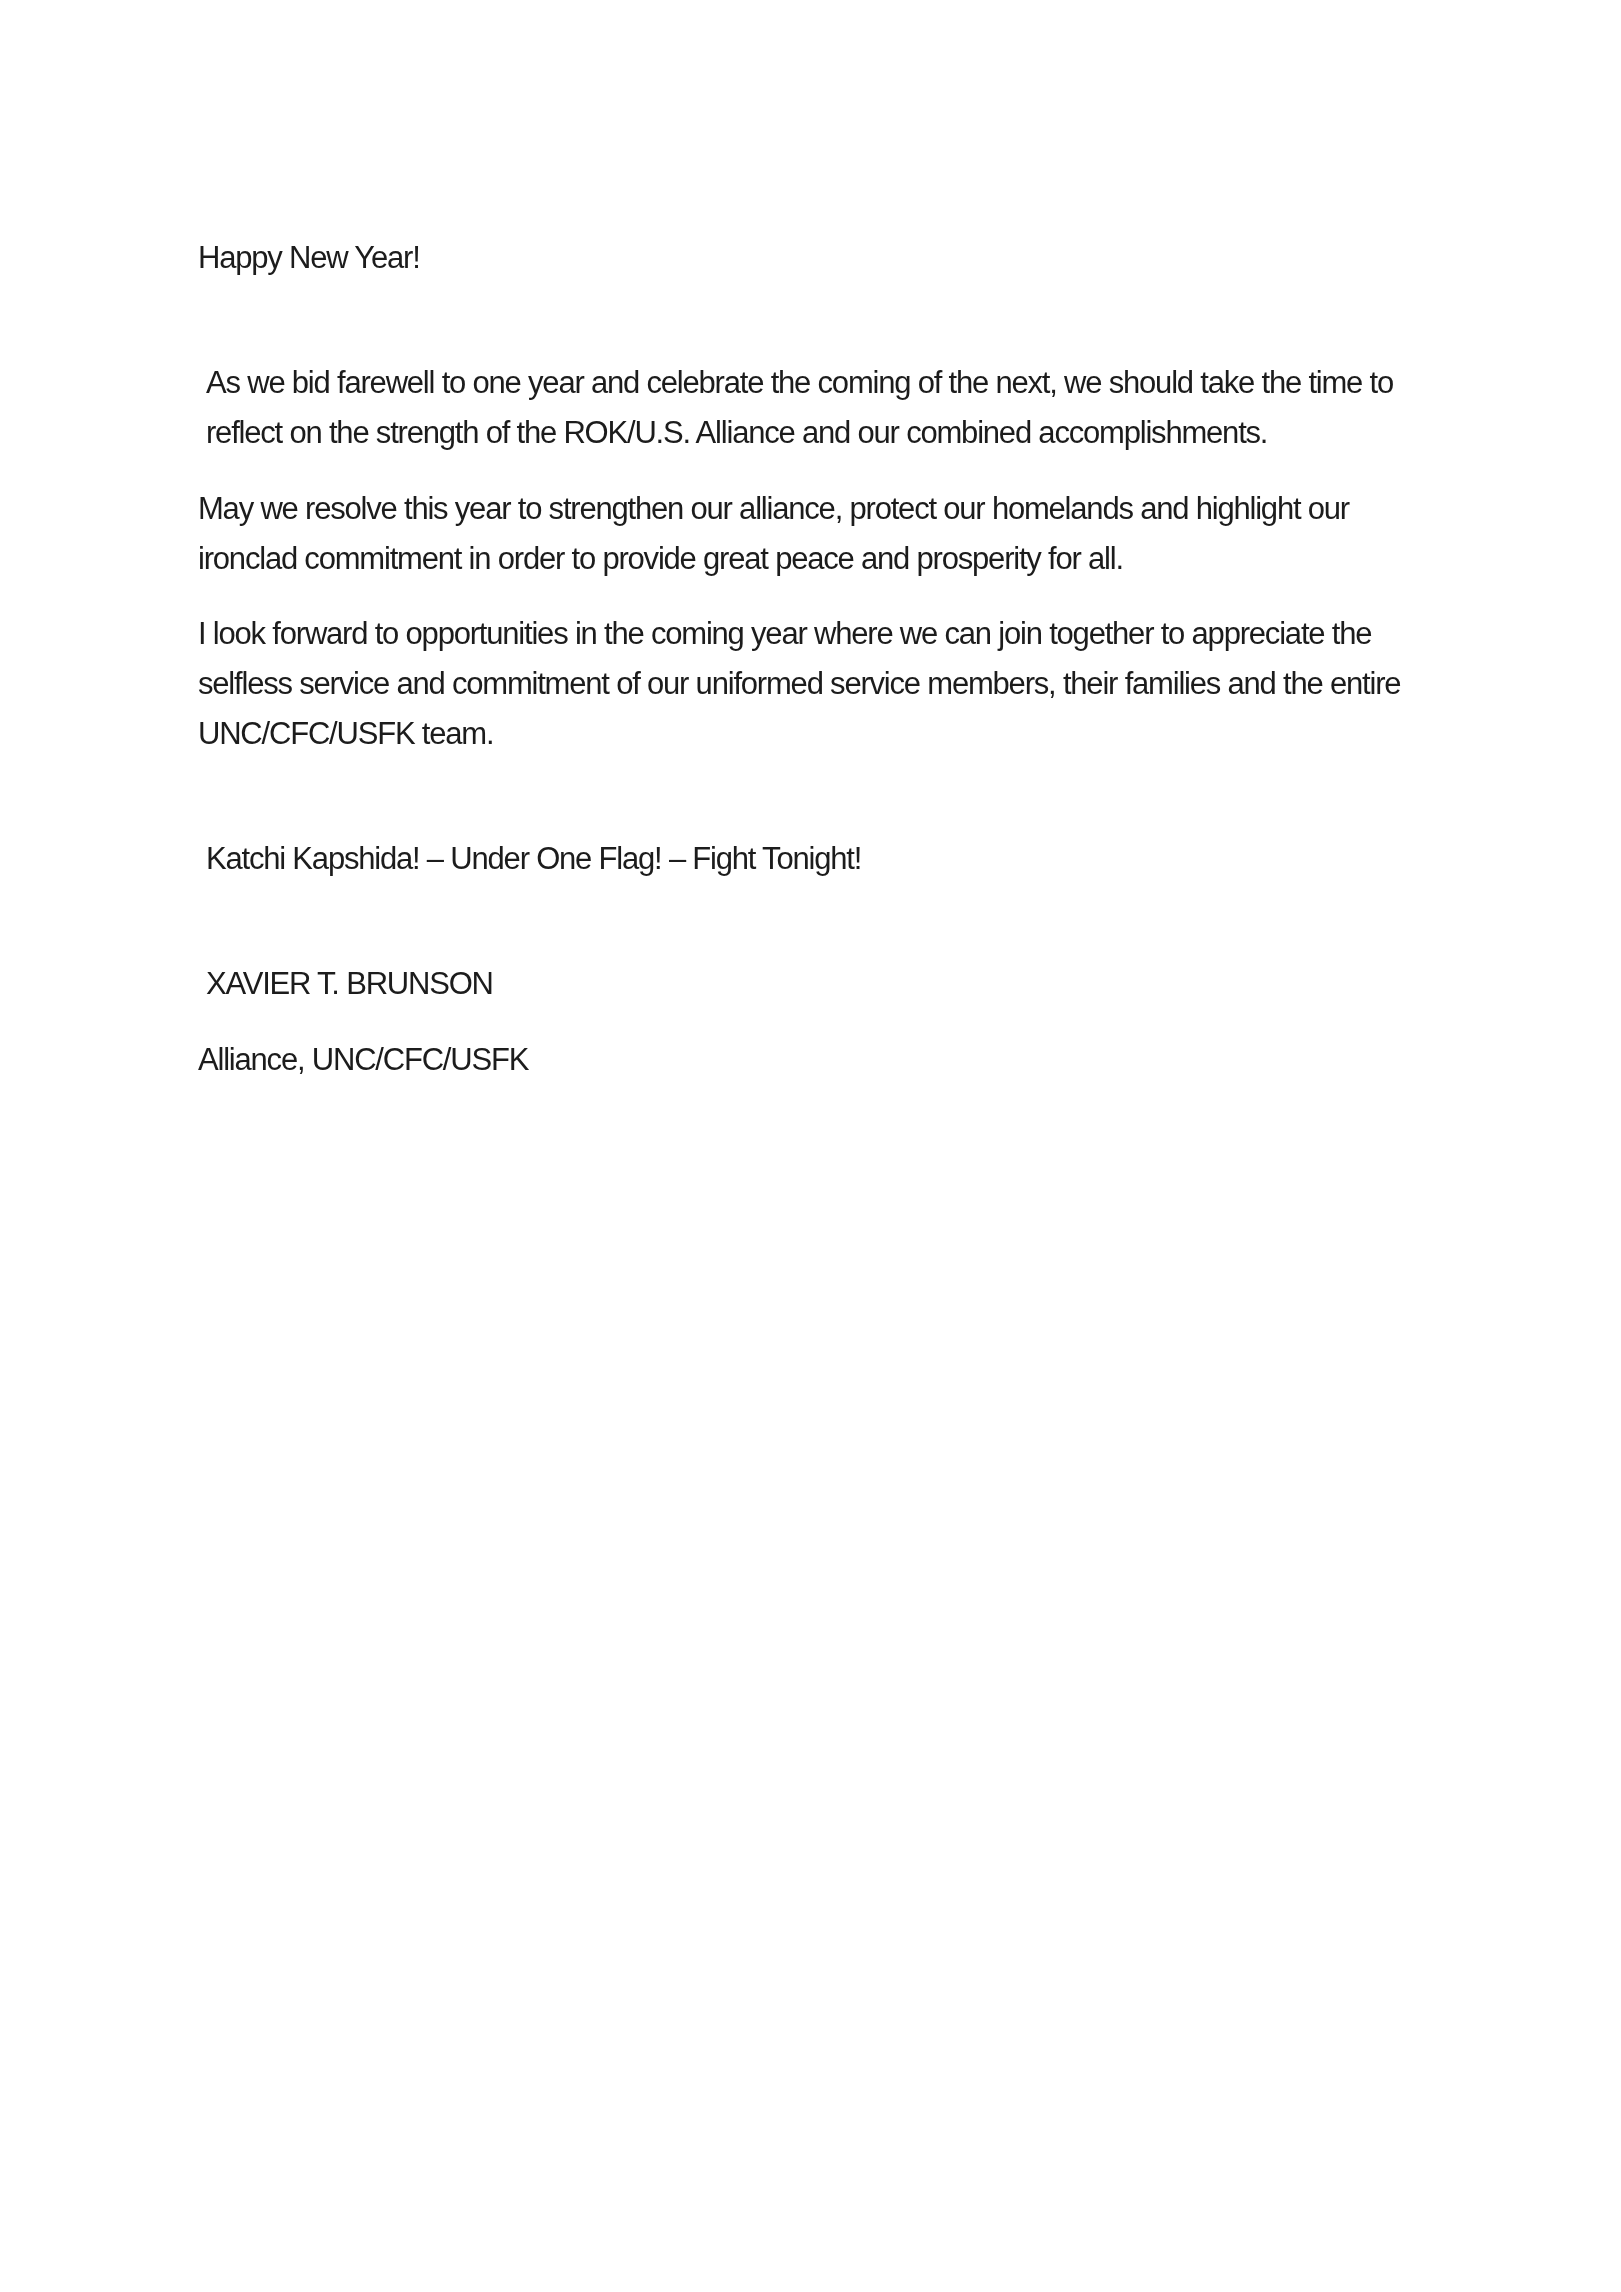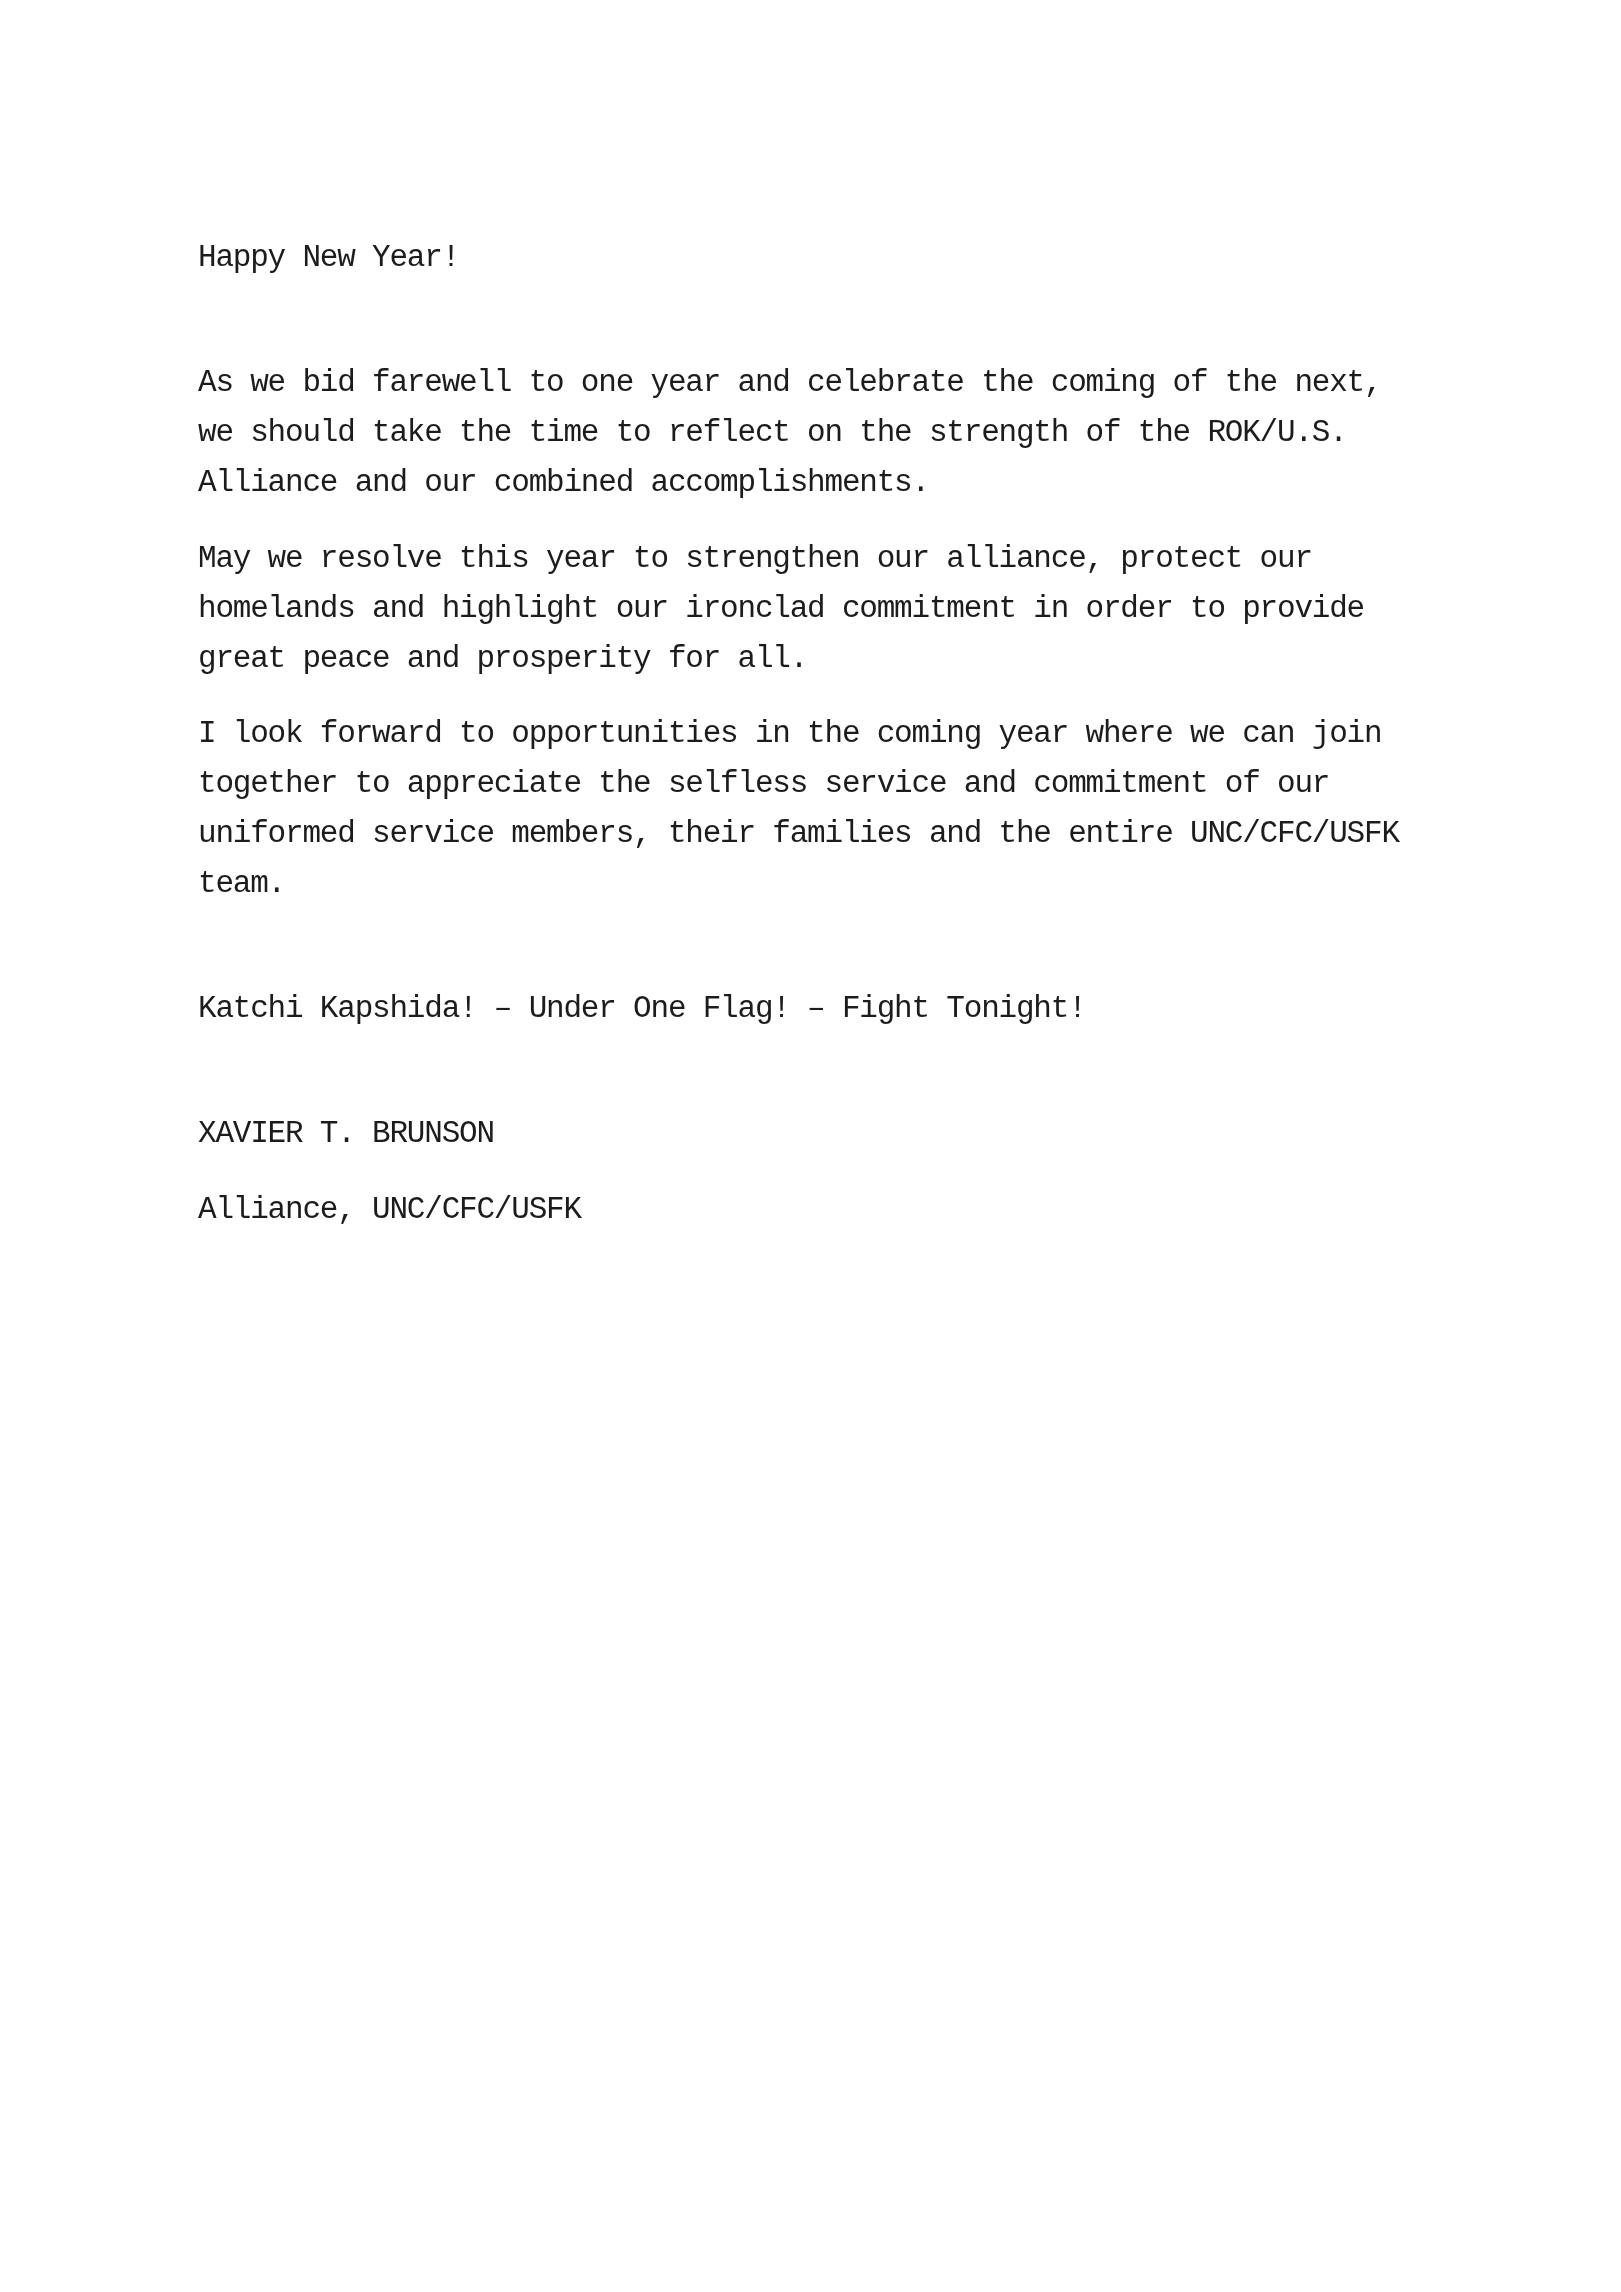--- a/index.html
+++ b/index.html
@@ -10,32 +10,33 @@
   .page {
     position: relative;
     width: 1621px;
     height: 2293px;
     background: #ffffff;
     box-sizing: border-box;
     padding: 233px 196px 0 198px;
     overflow: hidden;
   }
   .doc-text {
-    font-family: Liberation Mono, monospace;
+    font-family: Liberation Sans, sans-serif;
     font-size: 31px;
     line-height: 50px;
     letter-spacing: -1.2px;
     color: #1c1c1c;
     text-align: left;
   }
   .para {
     margin: 0 0 25.5px 0;
   }
   .after-blank {
     margin-top: 75px;
+    margin-left: 8px;
   }
 </style>
 </head>
 <body>
 
 <div class="page doc-text">
 
   <p class="para">Happy New Year!</p>
 
   <p class="para after-blank">As we bid farewell to one year and celebrate the coming of the next, we should take the time to reflect on the strength of the ROK/U.S. Alliance and our combined accomplishments.</p>

